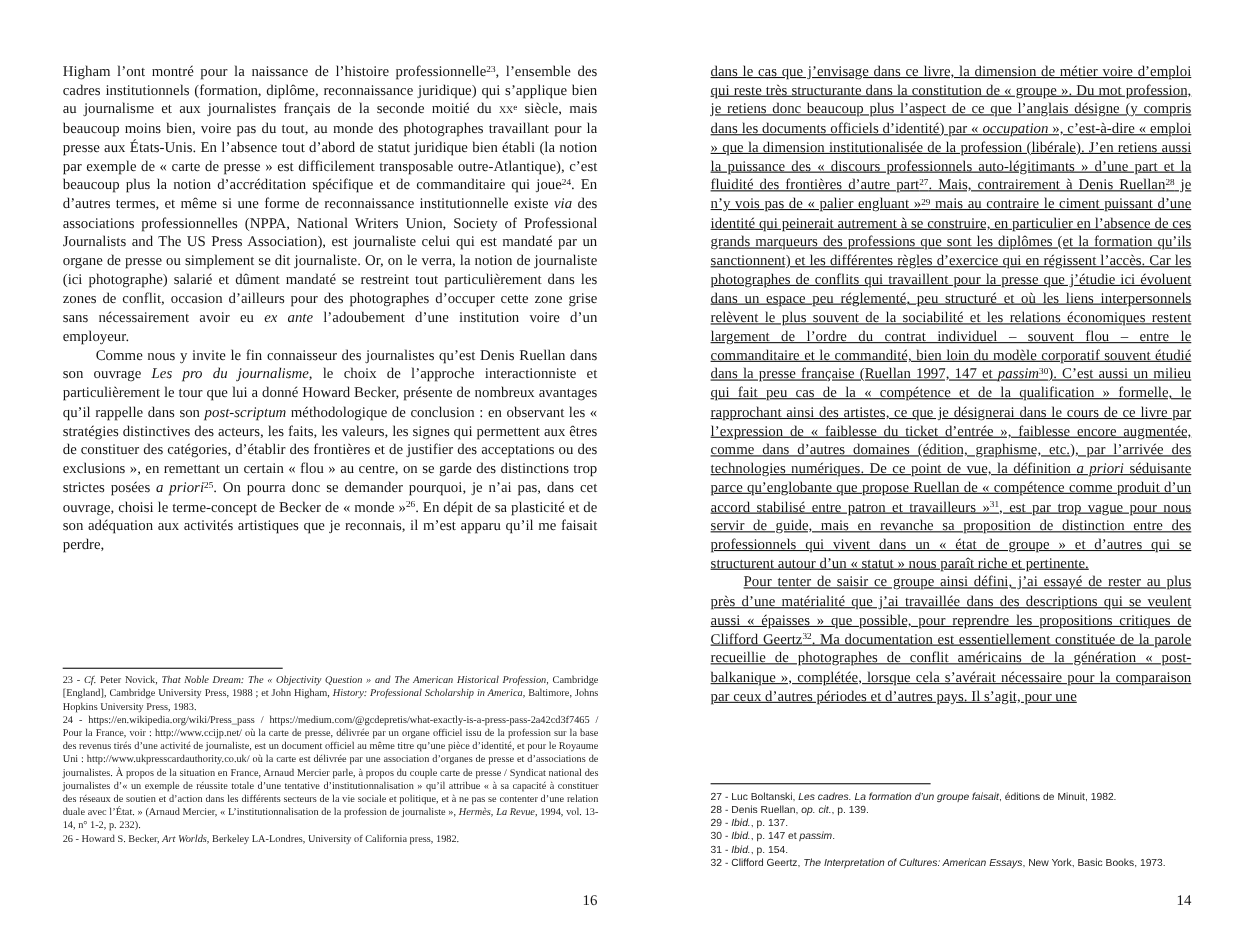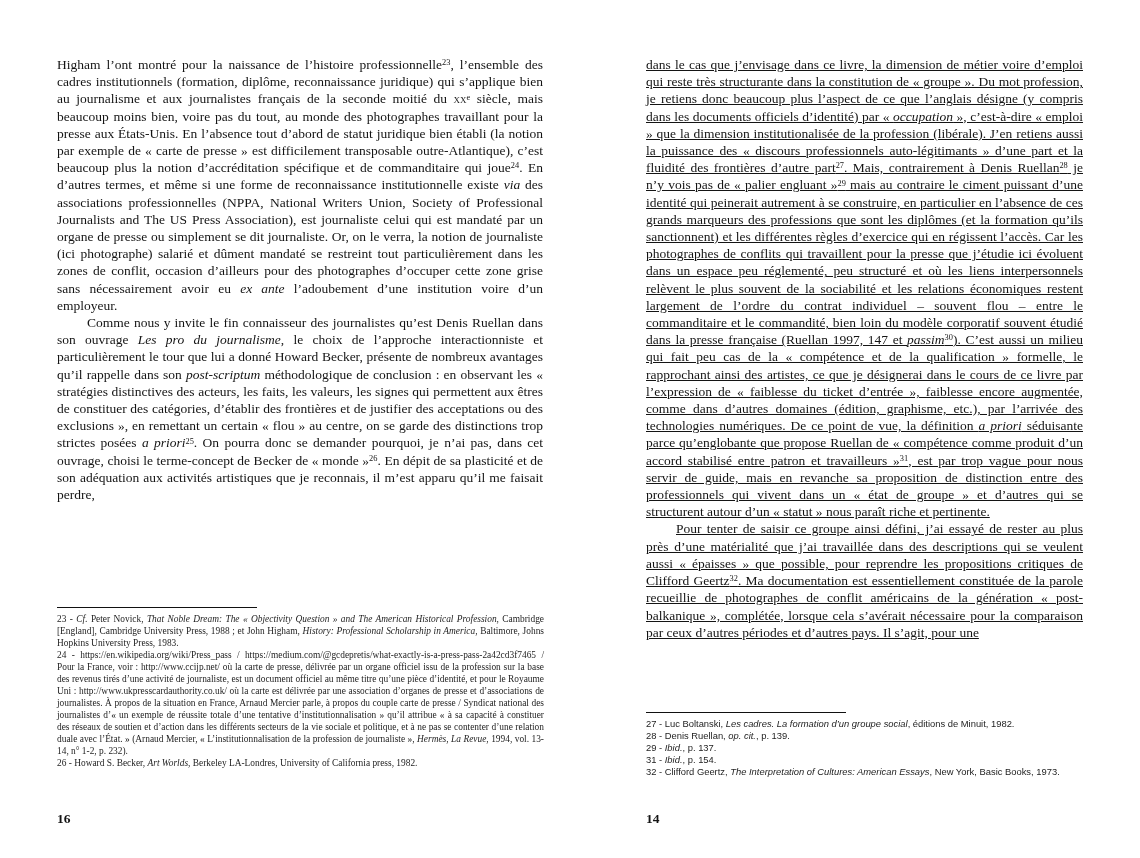--- a/index.html
+++ b/index.html
@@ -50,24 +50,23 @@
     text-align: justify;
     color: #1d1d1d;
   }
   #left-footnotes  { left: 57px;  top: 613px; width: 487px; font-family: Liberation Serif, serif; }
   #right-footnotes { left: 646px; top: 718px; width: 437px; }
   .footnotes p { margin: 0; }
 
   .page-number {
     position: absolute;
     top: 811px;
-    text-align: left;
+    text-align: right;
     font-size: 13.5px;
     color: #141414;
-    font-weight: bold;
   }
   #page-number-left  { left: 57px;  width: 486px; }
   #page-number-right { left: 646px; width: 437px; }
 
   sup {
     font-size: 0.62em;
     vertical-align: baseline;
     position: relative;
     top: -0.45em;
     line-height: 0;
@@ -92,20 +91,21 @@
   <div class="page-number" id="page-number-left">16</div>
 </section>
 
 <section class="page">
   <div class="main-text" id="right-main">
       <p>dans le cas que j’envisage dans ce livre, la dimension de métier voire d’emploi qui reste très structurante dans la constitution de « groupe ». Du mot profession, je retiens donc beaucoup plus l’aspect de ce que l’anglais désigne (y compris dans les documents officiels d’identité) par « <i>occupation</i> », c’est-à-dire « emploi » que la dimension institutionalisée de la profession (libérale). J’en retiens aussi la puissance des « discours professionnels auto-légitimants » d’une part et la fluidité des frontières d’autre part<sup>27</sup>. Mais, contrairement à Denis Ruellan<sup>28</sup> je n’y vois pas de « palier engluant »<sup>29</sup> mais au contraire le ciment puissant d’une identité qui peinerait autrement à se construire, en particulier en l’absence de ces grands marqueurs des professions que sont les diplômes (et la formation qu’ils sanctionnent) et les différentes règles d’exercice qui en régissent l’accès. Car les photographes de conflits qui travaillent pour la presse que j’étudie ici évoluent dans un espace peu réglementé, peu structuré et où les liens interpersonnels relèvent le plus souvent de la sociabilité et les relations économiques restent largement de l’ordre du contrat individuel – souvent flou – entre le commanditaire et le commandité, bien loin du modèle corporatif souvent étudié dans la presse française (Ruellan 1997, 147 et <i>passim</i><sup>30</sup>). C’est aussi un milieu qui fait peu cas de la « compétence et de la qualification » formelle, le rapprochant ainsi des artistes, ce que je désignerai dans le cours de ce livre par l’expression de « faiblesse du ticket d’entrée », faiblesse encore augmentée, comme dans d’autres domaines (édition, graphisme, etc.), par l’arrivée des technologies numériques. De ce point de vue, la définition <i>a priori</i> séduisante parce qu’englobante que propose Ruellan de « compétence comme produit d’un accord stabilisé entre patron et travailleurs »<sup>31</sup>, est par trop vague pour nous servir de guide, mais en revanche sa proposition de distinction entre des professionnels qui vivent dans un « état de groupe » et d’autres qui se structurent autour d’un « statut » nous paraît riche et pertinente.</p>
       <p class="indent">Pour tenter de saisir ce groupe ainsi défini, j’ai essayé de rester au plus près d’une matérialité que j’ai travaillée dans des descriptions qui se veulent aussi « épaisses » que possible, pour reprendre les propositions critiques de Clifford Geertz<sup>32</sup>. Ma documentation est essentiellement constituée de la parole recueillie de photographes de conflit américains de la génération « post-balkanique », complétée, lorsque cela s’avérait nécessaire pour la comparaison par ceux d’autres périodes et d’autres pays. Il s’agit, pour une</p>
     </div>
   <div class="fn-rule" id="right-rule"></div>
   <div class="footnotes" id="right-footnotes">
-      <p>27 - Luc Boltanski, <i>Les cadres. La formation d’un groupe social</i>, éditions de Minuit, 1982.</p>
+      <p>27 - Luc Boltanski, <i>Les cadres. La formation d’un groupe faisait</i>, éditions de Minuit, 1982.</p>
       <p>28 - Denis Ruellan, <i>op. cit.</i>, p. 139.</p>
       <p>29 - <i>Ibid.</i>, p. 137.</p>
+      <p>30 - <i>Ibid.</i>, p. 147 et <i>passim</i>.</p>
       <p>31 - <i>Ibid.</i>, p. 154.</p>
       <p>32 - Clifford Geertz, <i>The Interpretation of Cultures: American Essays</i>, New York, Basic Books, 1973.</p>
     </div>
   <div class="page-number" id="page-number-right">14</div>
 </section>
 
 </body></html>

